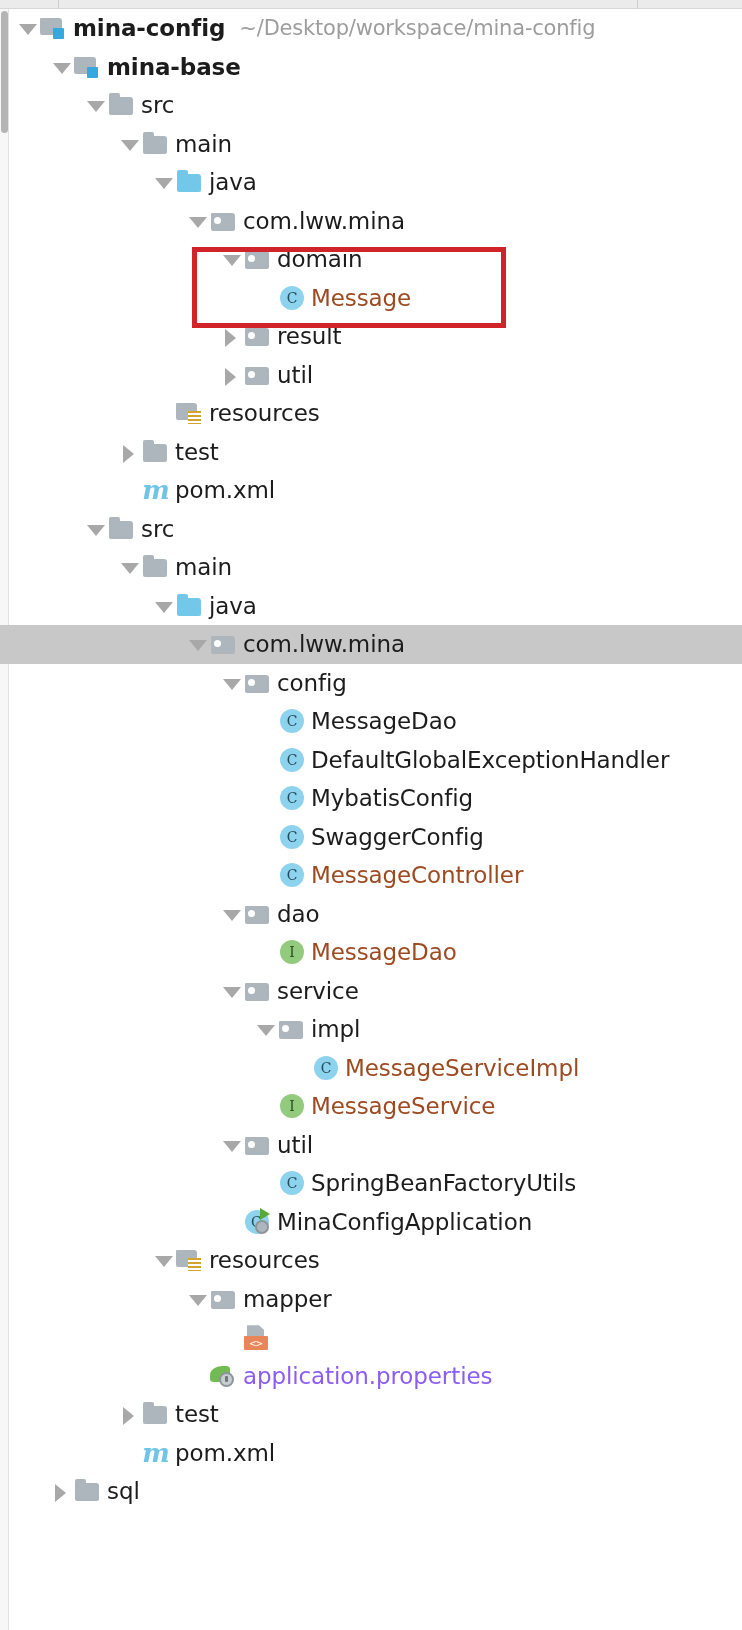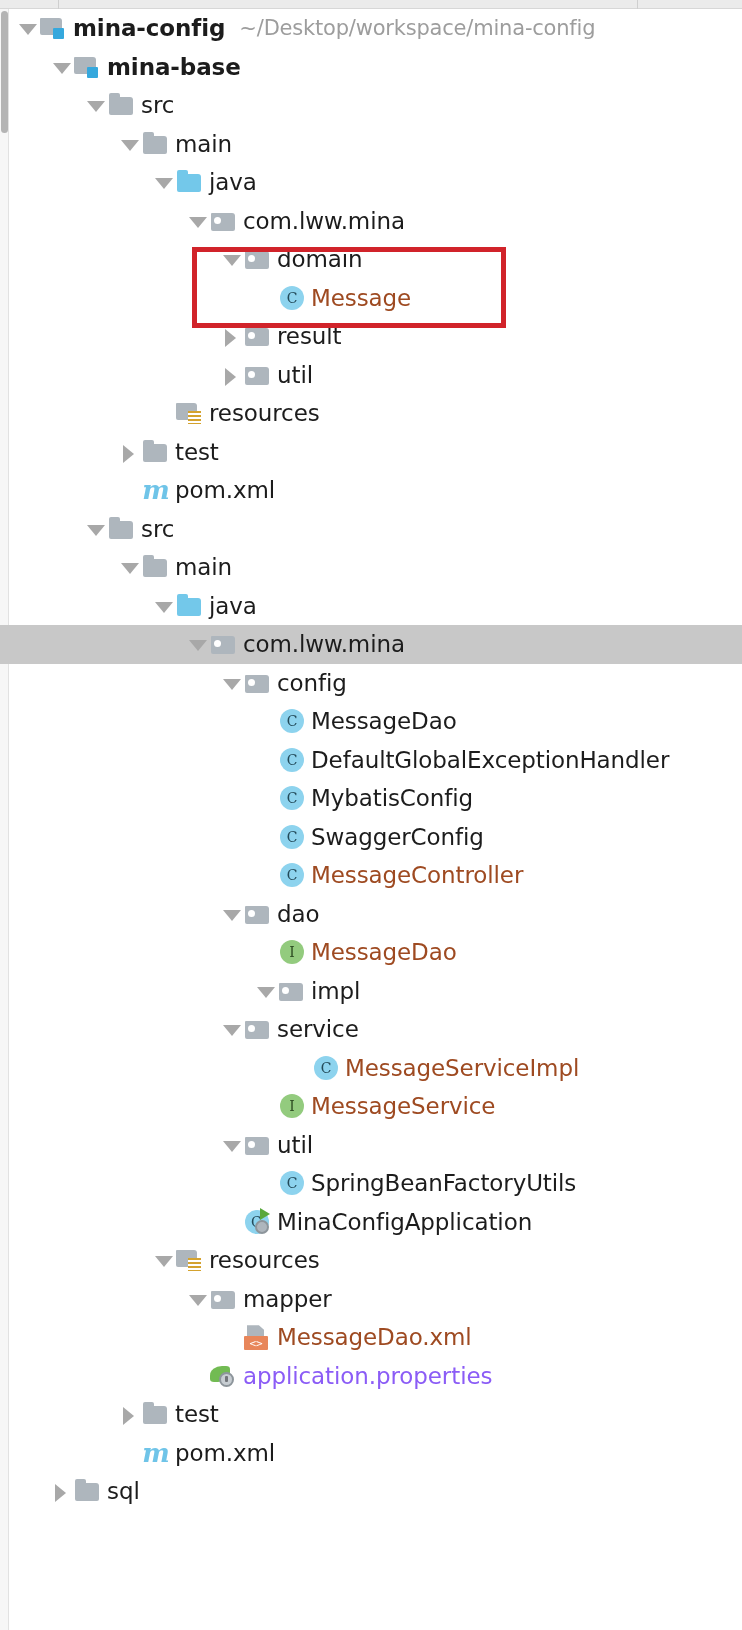--- a/index.html
+++ b/index.html
@@ -538,30 +538,30 @@
       </div>
       <div class="row">
         <span style="display: inline-block; width: 242px; min-width: 242px;"></span>
         <span class="twisty"></span>
         <span class="icon ic-iface">
           <span class="disc">I</span>
         </span>
         <span class="label brown">MessageDao</span>
       </div>
       <div class="row">
+        <span style="display: inline-block; width: 208px; min-width: 208px;"></span>
+        <span class="twisty open"></span>
+        <span class="icon ic-package"></span>
+        <span class="label">service</span>
+      </div>
+      <div class="row">
         <span style="display: inline-block; width: 242px; min-width: 242px;"></span>
         <span class="twisty open"></span>
         <span class="icon ic-package"></span>
         <span class="label">impl</span>
-      </div>
-      <div class="row">
-        <span style="display: inline-block; width: 208px; min-width: 208px;"></span>
-        <span class="twisty open"></span>
-        <span class="icon ic-package"></span>
-        <span class="label">service</span>
       </div>
       <div class="row">
         <span style="display: inline-block; width: 276px; min-width: 276px;"></span>
         <span class="twisty"></span>
         <span class="icon ic-class">
           <span class="disc">C</span>
         </span>
         <span class="label brown">MessageServiceImpl</span>
       </div>
       <div class="row">
@@ -607,21 +607,20 @@
         <span class="twisty open"></span>
         <span class="icon ic-package"></span>
         <span class="label">mapper</span>
       </div>
       <div class="row">
         <span style="display: inline-block; width: 208px; min-width: 208px;"></span>
         <span class="twisty"></span>
         <span class="icon ic-mapperxml">
           <span class="tag">&lt;&gt;</span>
         </span>
-        <span class="label brown">MessageDao.xml</span>
       </div>
       <div class="row">
         <span style="display: inline-block; width: 174px; min-width: 174px;"></span>
         <span class="twisty"></span>
         <span class="icon ic-springprops">
           <span class="knob"></span>
         </span>
         <span class="label blue">application.properties</span>
       </div>
       <div class="row">

